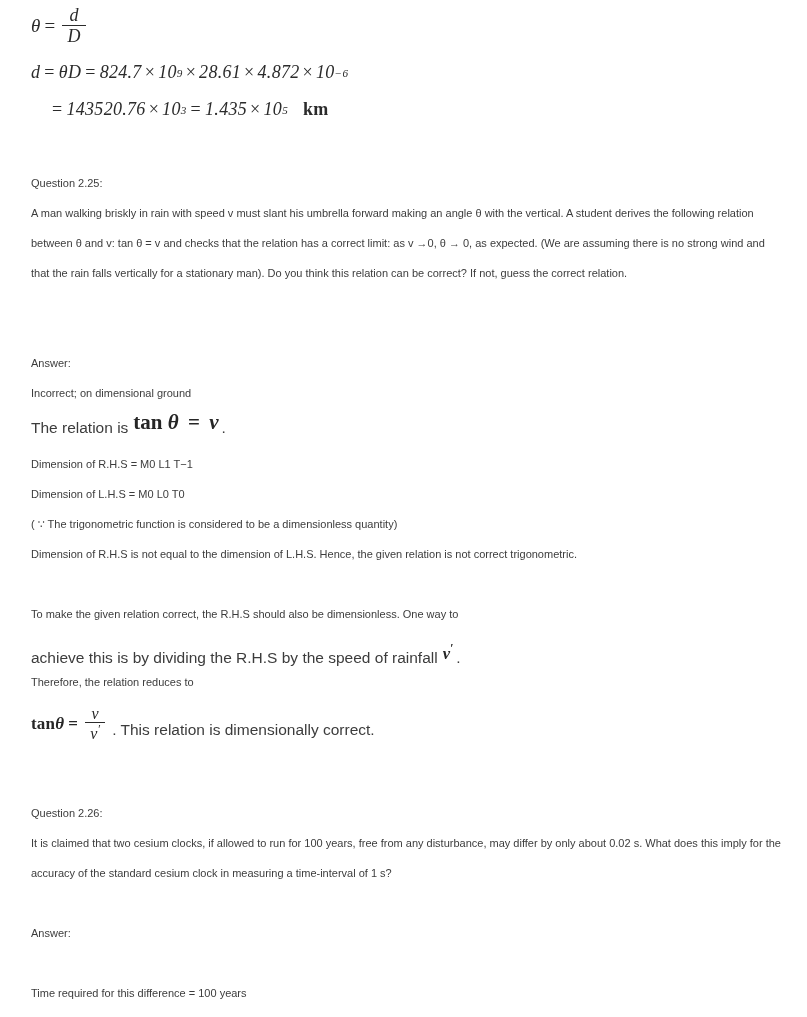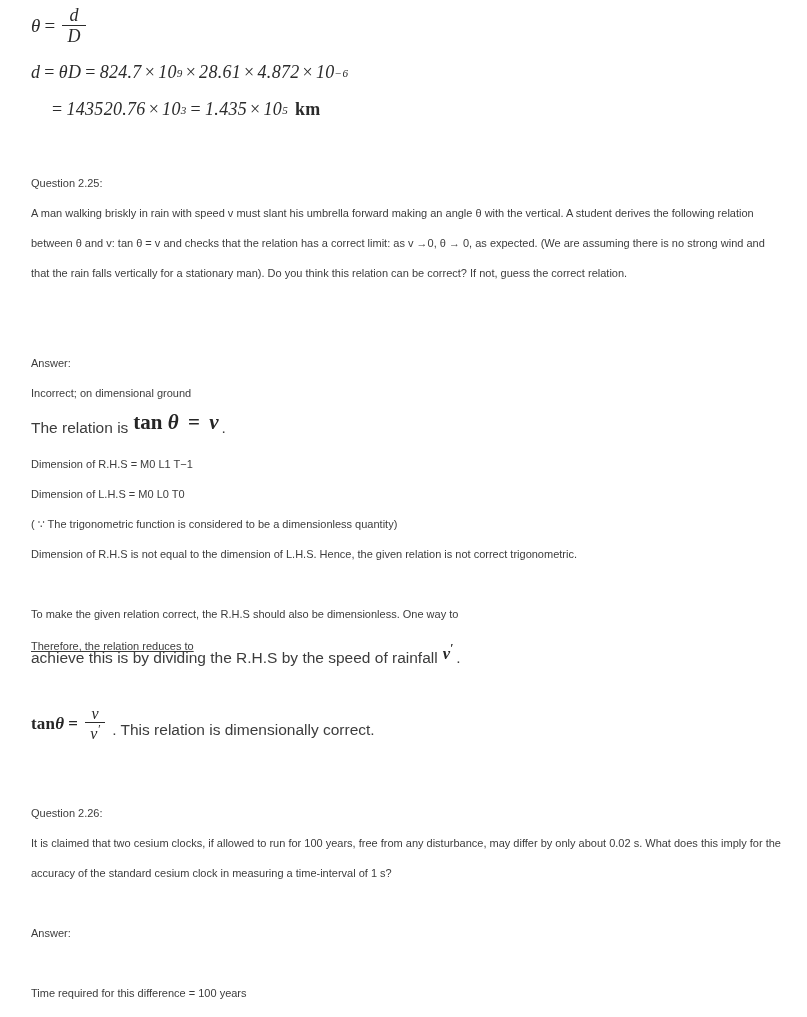--- a/index.html
+++ b/index.html
@@ -85,21 +85,21 @@
   }
 
   sup.exp {
     font-size: 0.62em;
     vertical-align: super;
     font-style: italic;
   }
   .unit {
     font-style: normal;
     font-weight: 600;
-    margin-left: 7px;
+    margin-left: 15px;
   }
   .opx { font-style: normal; margin: 0 3px; }
   .eqs { font-style: normal; margin: 0 4px; }
 
   
   .body-text {
     position: absolute;
     left: 31px;
     width: 745px;
     font-size: 11px;
@@ -162,21 +162,21 @@
     font-weight: bold;
     font-style: italic;
     font-size: 16.5px;
     color: #262626;
     position: relative;
     top: -4px;
     margin: 0 3px 0 5px;
   }
   .vprime sup { font-size: .72em; vertical-align: super; }
 
-  .therefore { top: 631px; text-decoration: underline; }
+  .therefore { top: 667px; }
 
   
   .final-rel {
     position: absolute;
     left: 31px;
     top: 706px;
     display: flex;
     align-items: flex-end;
     white-space: nowrap;
   }

